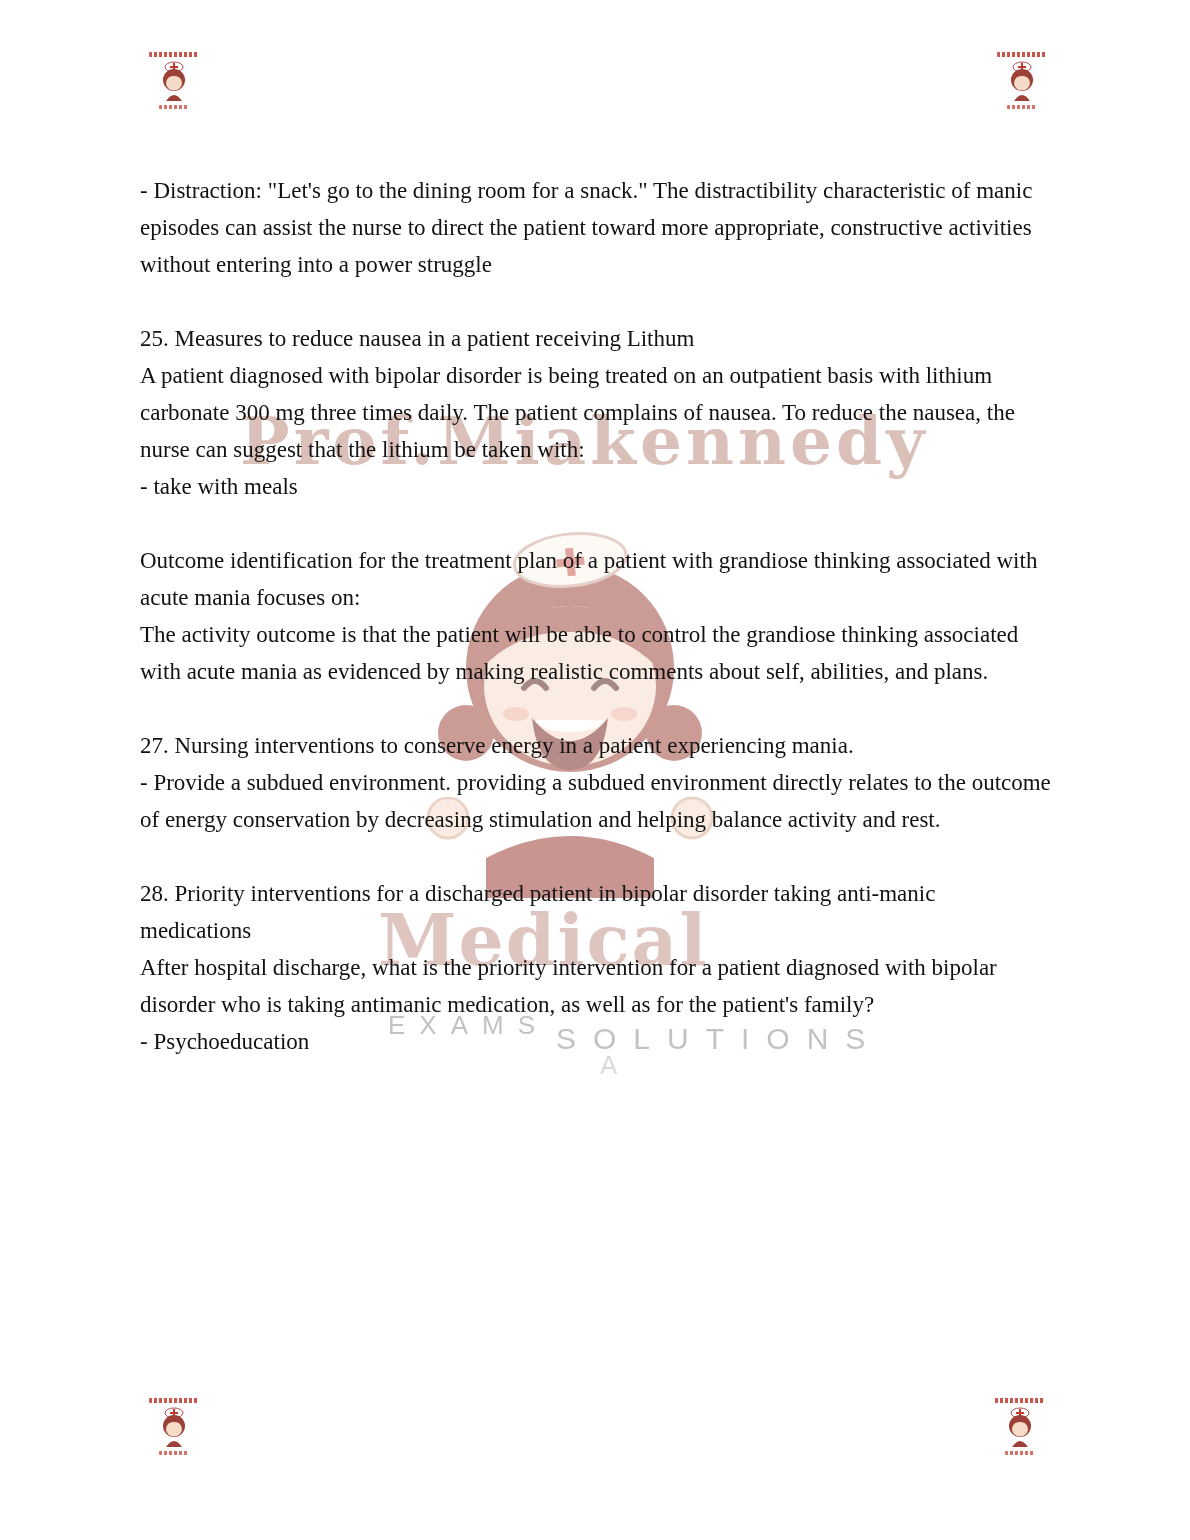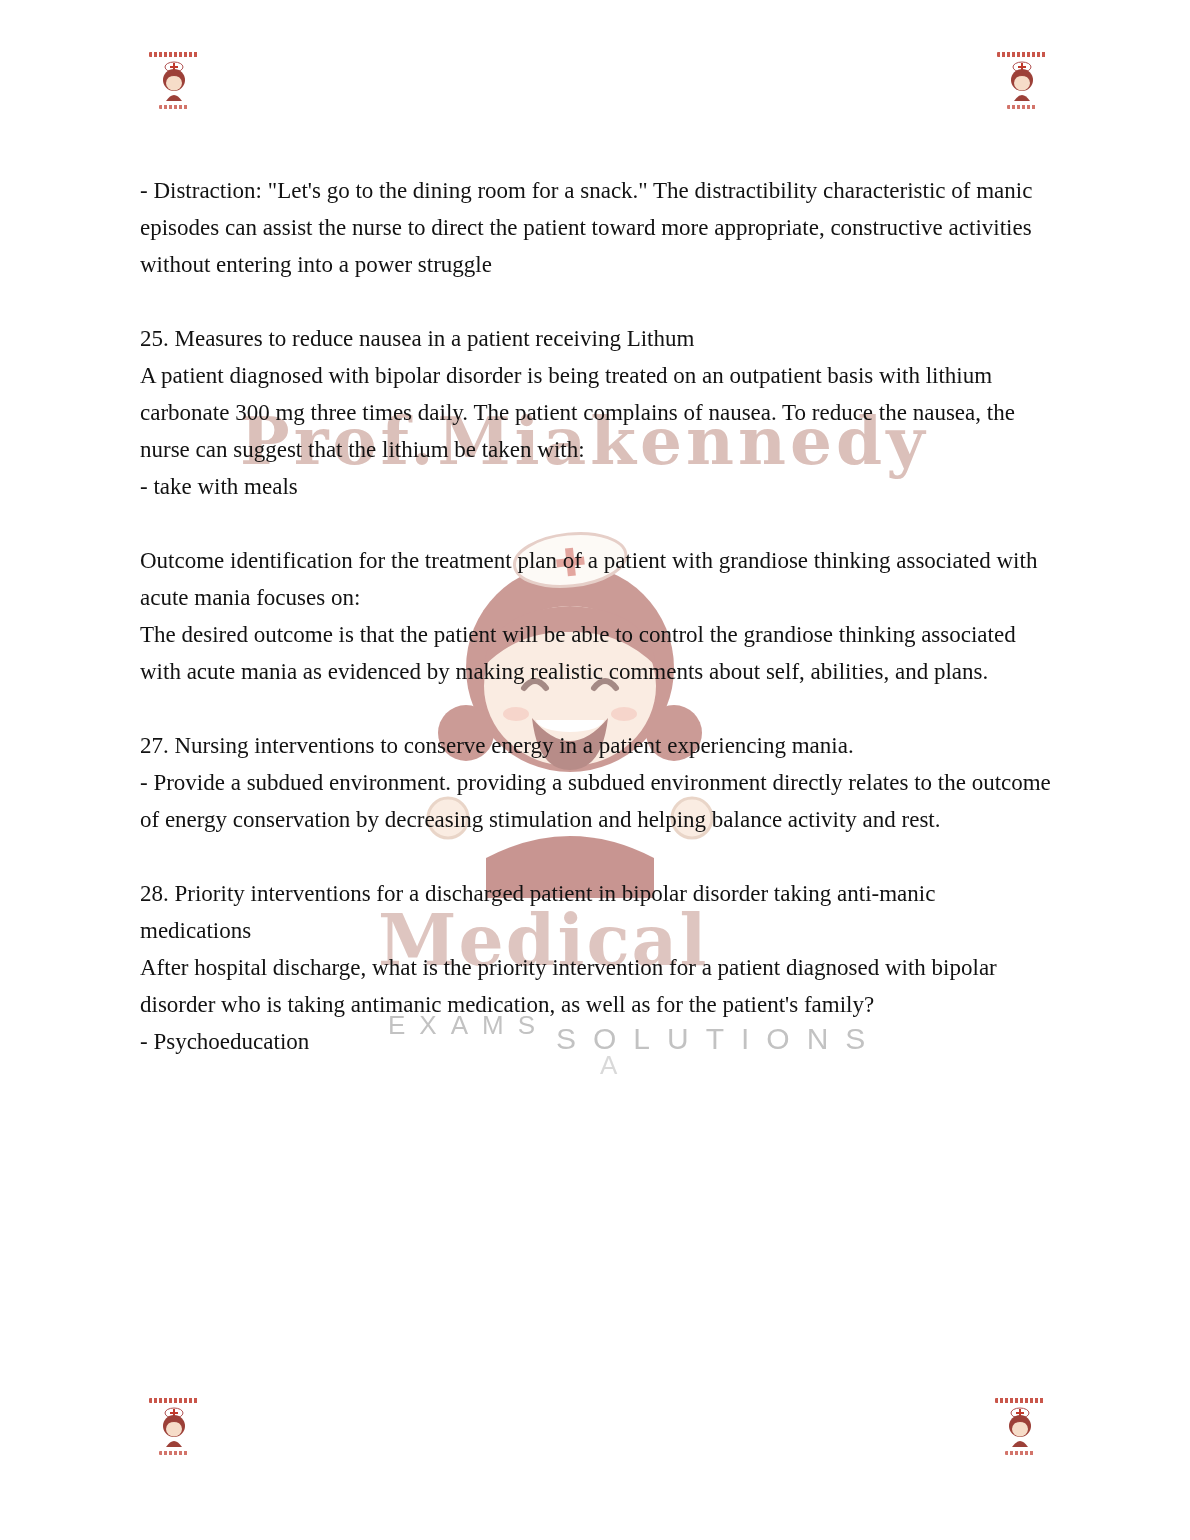--- a/index.html
+++ b/index.html
@@ -234,21 +234,21 @@
     </div>
 
     <div class="block">
       <p>25. Measures to reduce nausea in a patient receiving Lithum</p>
       <p>A patient diagnosed with bipolar disorder is being treated on an outpatient basis with lithium carbonate 300 mg three times daily. The patient complains of nausea. To reduce the nausea, the nurse can suggest that the lithium be taken with:</p>
       <p>- take with meals</p>
     </div>
 
     <div class="block">
       <p>Outcome identification for the treatment plan of a patient with grandiose thinking associated with acute mania focuses on:</p>
-      <p>The desired outcome is that the patient will be able to control the grandiose thinking associated with acute mania as evidenced by making realistic comments about self, abilities, and plans.</p>
+      <p>The activity outcome is that the patient will be able to control the grandiose thinking associated with acute mania as evidenced by making realistic comments about self, abilities, and plans.</p>
     </div>
 
     <div class="block">
       <p>27. Nursing interventions to conserve energy in a patient experiencing mania.</p>
       <p>- Provide a subdued environment. providing a subdued environment directly relates to the outcome of energy conservation by decreasing stimulation and helping balance activity and rest.</p>
     </div>
 
     <div class="block">
       <p>28. Priority interventions for a discharged patient in bipolar disorder taking anti-manic medications</p>
       <p>After hospital discharge, what is the priority intervention for a patient diagnosed with bipolar disorder who is taking antimanic medication, as well as for the patient's family?</p>

